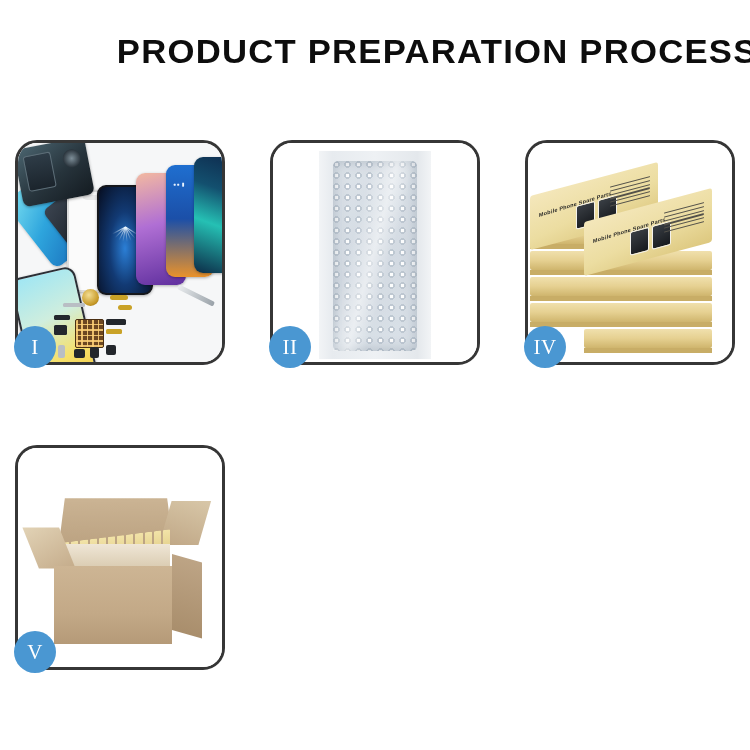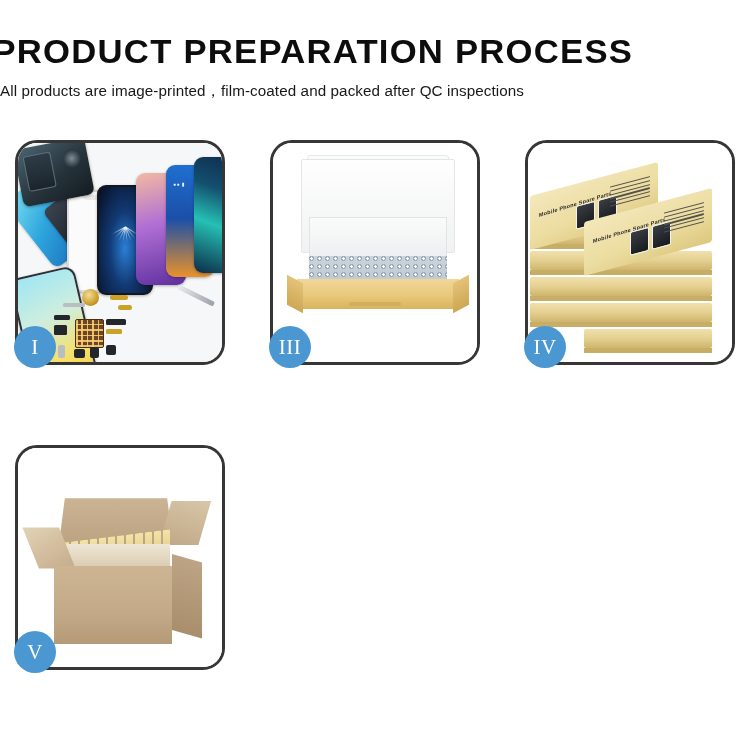--- a/index.html
+++ b/index.html
@@ -11,21 +11,21 @@
     width: 750px;
     height: 750px;
     font-family: "Liberation Sans", sans-serif;
     color: #111;
     overflow: hidden;
     position: relative;
   }
 
   
   .header {
-    text-align: left;
+    text-align: right;
     padding-top: 34px;
   }
   .title {
     font-size: 34px;
     font-weight: bold;
     letter-spacing: 1.2px;
     line-height: 1.05;
     color: #0d0d0d;
     white-space: nowrap;
     transform: scaleX(1.02);
@@ -431,21 +431,20 @@
     background: linear-gradient(120deg, rgba(255,255,255,.85), rgba(235,240,244,.25));
     transform: rotate(-14deg);
     border-radius: 4px;
   }
 </style>
 </head>
 <body>
 
 <div class="header">
   <div class="title">PRODUCT PREPARATION PROCESS</div>
-  <div class="subtitle">All products are image-printed，film-coated and packed after QC inspections</div>
 </div>
 
 <div class="grid">
 
   <div class="panel">
     <div class="panel-inner p1">
       <div class="ph ph-a"></div>
       <div class="ph ph-a2"></div>
       <div class="ph ph-glass"></div>
       <div class="ph ph-b">
@@ -478,32 +477,29 @@
       <div class="part dk" style="left:56px;top:206px;width:11px;height:9px;border-radius:2px;"></div>
       <div class="part dk" style="left:72px;top:204px;width:9px;height:11px;border-radius:2px;"></div>
       <div class="part sil" style="left:40px;top:202px;width:7px;height:13px;border-radius:2px;"></div>
       <div class="part dk" style="left:88px;top:202px;width:10px;height:10px;border-radius:2px;"></div>
       <div class="ph-open"></div>
       <div class="tweezer"></div>
     </div>
     <div class="badge">I</div>
   </div>
 
-
   <div class="panel">
-    <div class="panel-inner p3">
-      <div class="fb-lid-top"></div>
-      <div class="fb-lid"></div>
-      <div class="fb-foam"></div>
-      <div class="fb-bubble"></div>
-      <div class="fb-base"></div>
-      <div class="fb-tab"></div>
+    <div class="panel-inner p2">
+      <div class="bw-sheet"></div>
+      <div class="bw-pack"></div>
+      <div class="bw-gloss"></div>
     </div>
-    <div class="badge">III</div>
+    <div class="badge">II</div>
   </div>
+
 
   <div class="panel">
     <div class="panel-inner p4">
       <div class="stack">
 
         <div class="kbox" style="left:2px;top:160px;"></div>
         <div class="kbox" style="left:2px;top:134px;"></div>
         <div class="kbox" style="left:2px;top:108px;"></div>
         <div class="kbox" style="left:2px;top:82px;"></div>
         <div class="klid" style="left:2px;top:36px;">

